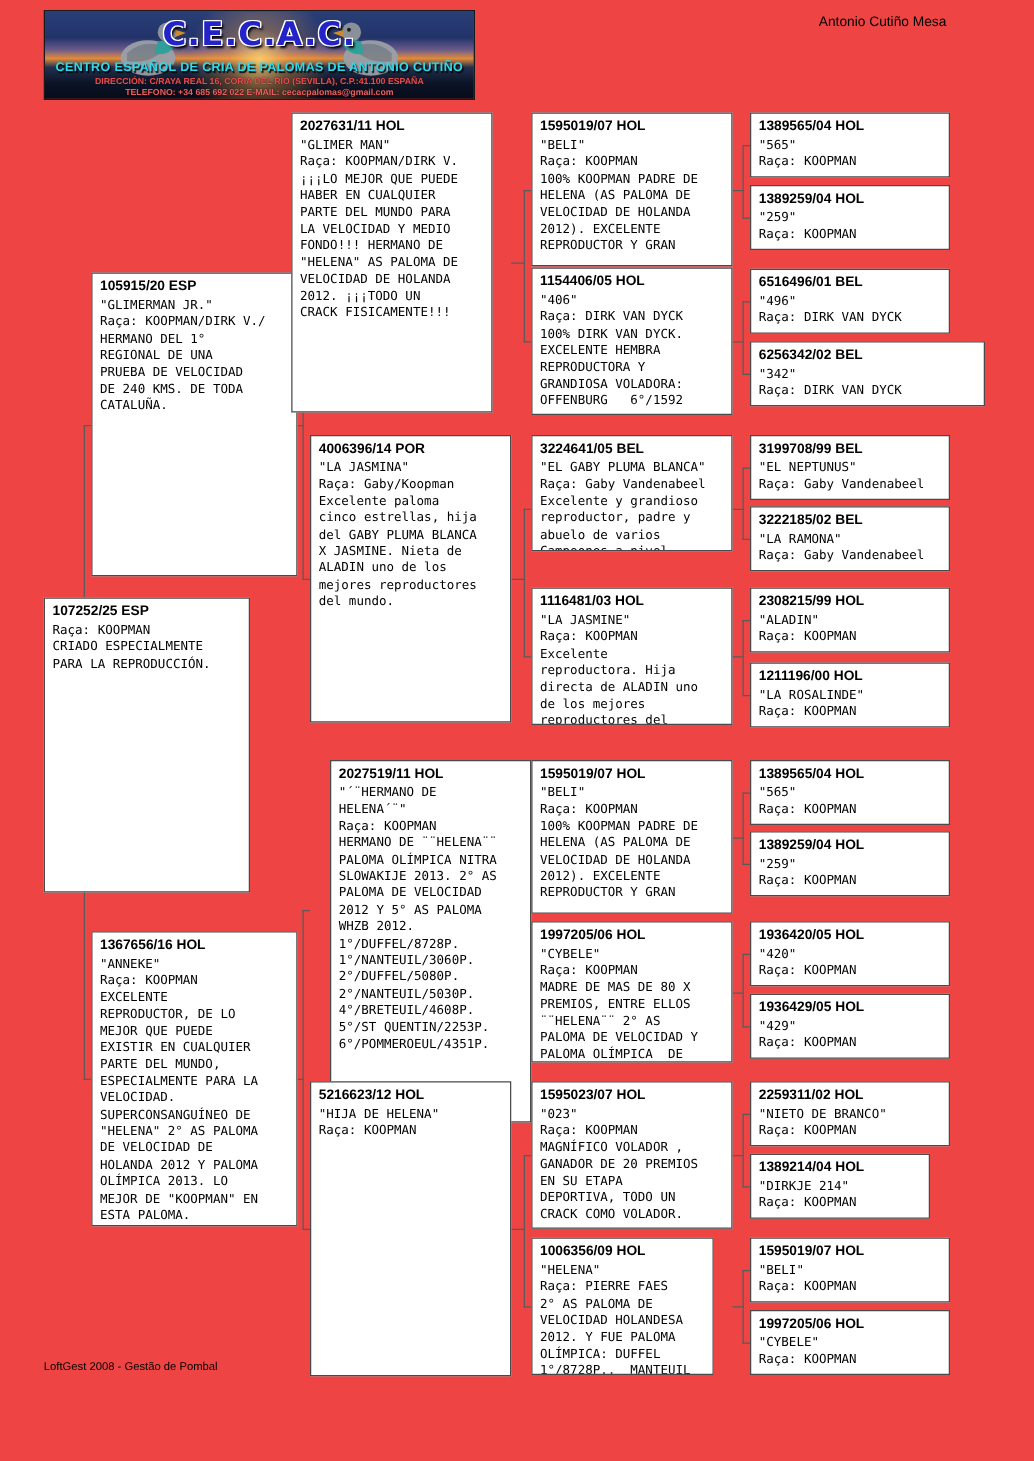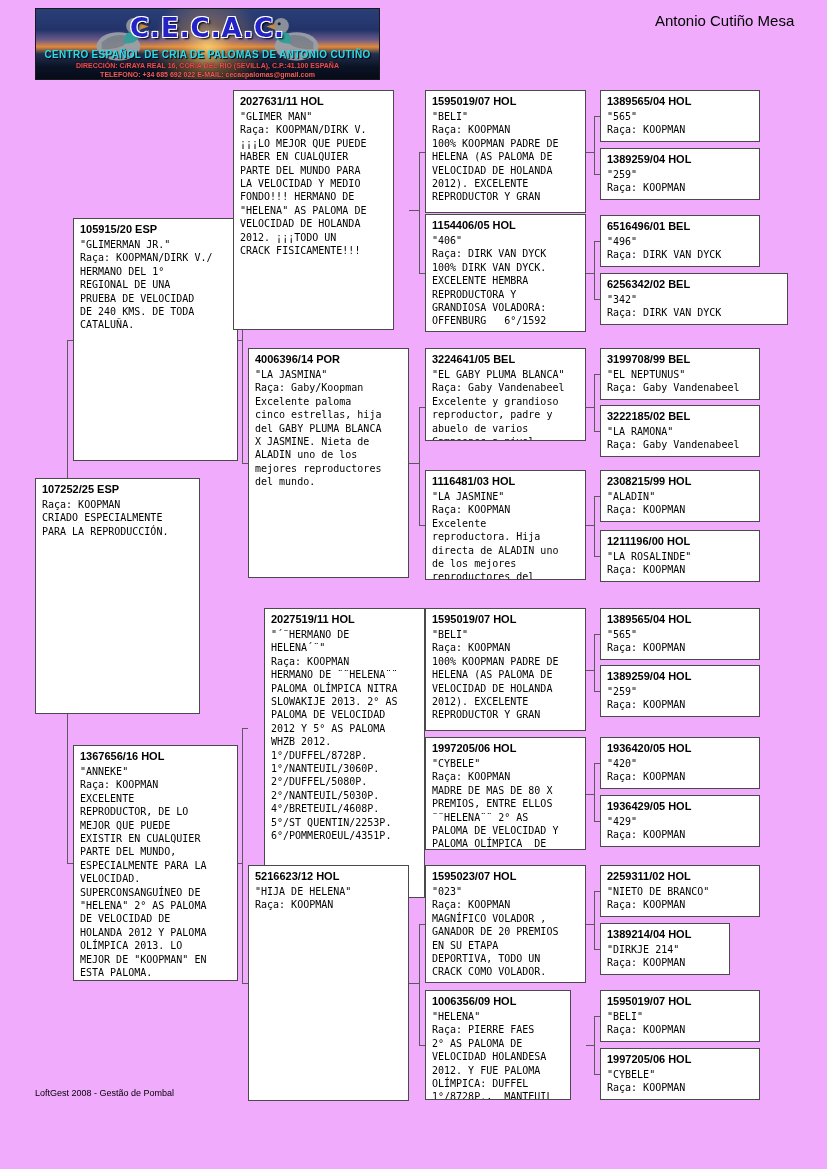--- a/index.html
+++ b/index.html
@@ -1,16 +1,16 @@
 <!DOCTYPE html>
 <html><head>
 <meta charset="utf-8">
 <style>
   html,body{margin:0;padding:0;background:#ffffff;}
-  #page{position:relative;width:827px;height:1169px;background:#f0abfc;overflow:hidden;
+  #page{position:relative;width:827px;height:1169px;background:#ef4444;overflow:hidden;
         font-family:"Liberation Sans",sans-serif;}
   
   .node{position:absolute;box-sizing:border-box;border:1px solid #4a4a4a;background:#fff;
         padding:4px 6px 2px 6px;overflow:hidden;z-index:2;}
   .ring{font-family:"Liberation Sans",sans-serif;font-weight:bold;font-size:11px;color:#000;}
   .nbody{font-family:"DejaVu Sans Mono",monospace;font-size:10px;line-height:13.4px;
          color:#000;white-space:pre-wrap;margin-top:3px;}
   
   .cline{position:absolute;background:#5a5a5a;z-index:1;}
   
@@ -26,21 +26,21 @@
   .banner-sub{position:absolute;left:0;right:0;top:40px;text-align:center;
           font-weight:bold;font-size:10px;letter-spacing:.3px;color:#2fd9e9;z-index:3;
           text-shadow:1px 1px 1px #000;}
   .banner-addr{position:absolute;left:0;right:0;top:53px;text-align:center;
           font-weight:bold;font-size:7px;color:#e05050;z-index:3;text-shadow:0 0 1px #400;}
   .banner-tel{position:absolute;left:0;right:0;top:62px;text-align:center;
           font-weight:bold;font-size:7px;color:#e06060;z-index:3;text-shadow:0 0 1px #400;}
   .pigeon{position:absolute;top:0px;z-index:2;opacity:.95;}
   .pigeon.left{left:52px;}
   .pigeon.right{right:52px;transform:scaleX(-1);}
-  #owner{position:absolute;left:655px;top:12px;font-size:15px;color:#000;}
+  #owner{position:absolute;left:655px;top:12px;font-size:11px;color:#000;}
   #footer{position:absolute;left:35px;top:1088px;font-size:9px;color:#000;}
 </style>
 </head>
 <body>
 
 <div id="page">
 
   <div id="banner">
     <svg class="pigeon left" width="66" height="58" viewBox="0 0 100 90">
       <ellipse cx="46" cy="58" rx="34" ry="22" fill="#9aa0a8"></ellipse>
@@ -293,21 +293,21 @@
   <div class="node" id="n26" style="left:600px;top:795px;width:160px;height:52px">
     <div class="ring">1936429/05 HOL</div>
     <div class="nbody">"429"
 Raça: KOOPMAN</div>
   </div>
   <div class="node" id="n27" style="left:600px;top:865px;width:160px;height:52px">
     <div class="ring">2259311/02 HOL</div>
     <div class="nbody">"NIETO DE BRANCO"
 Raça: KOOPMAN</div>
   </div>
-  <div class="node" id="n28" style="left:600px;top:923px;width:130px;height:52px">
+  <div class="node" id="n28" style="left:600px;top:923px;width:144px;height:52px">
     <div class="ring">1389214/04 HOL</div>
     <div class="nbody">"DIRKJE 214"
 Raça: KOOPMAN</div>
   </div>
   <div class="node" id="n29" style="left:600px;top:990px;width:160px;height:52px">
     <div class="ring">1595019/07 HOL</div>
     <div class="nbody">"BELI"
 Raça: KOOPMAN</div>
   </div>
   <div class="node" id="n30" style="left:600px;top:1048px;width:160px;height:52px">

